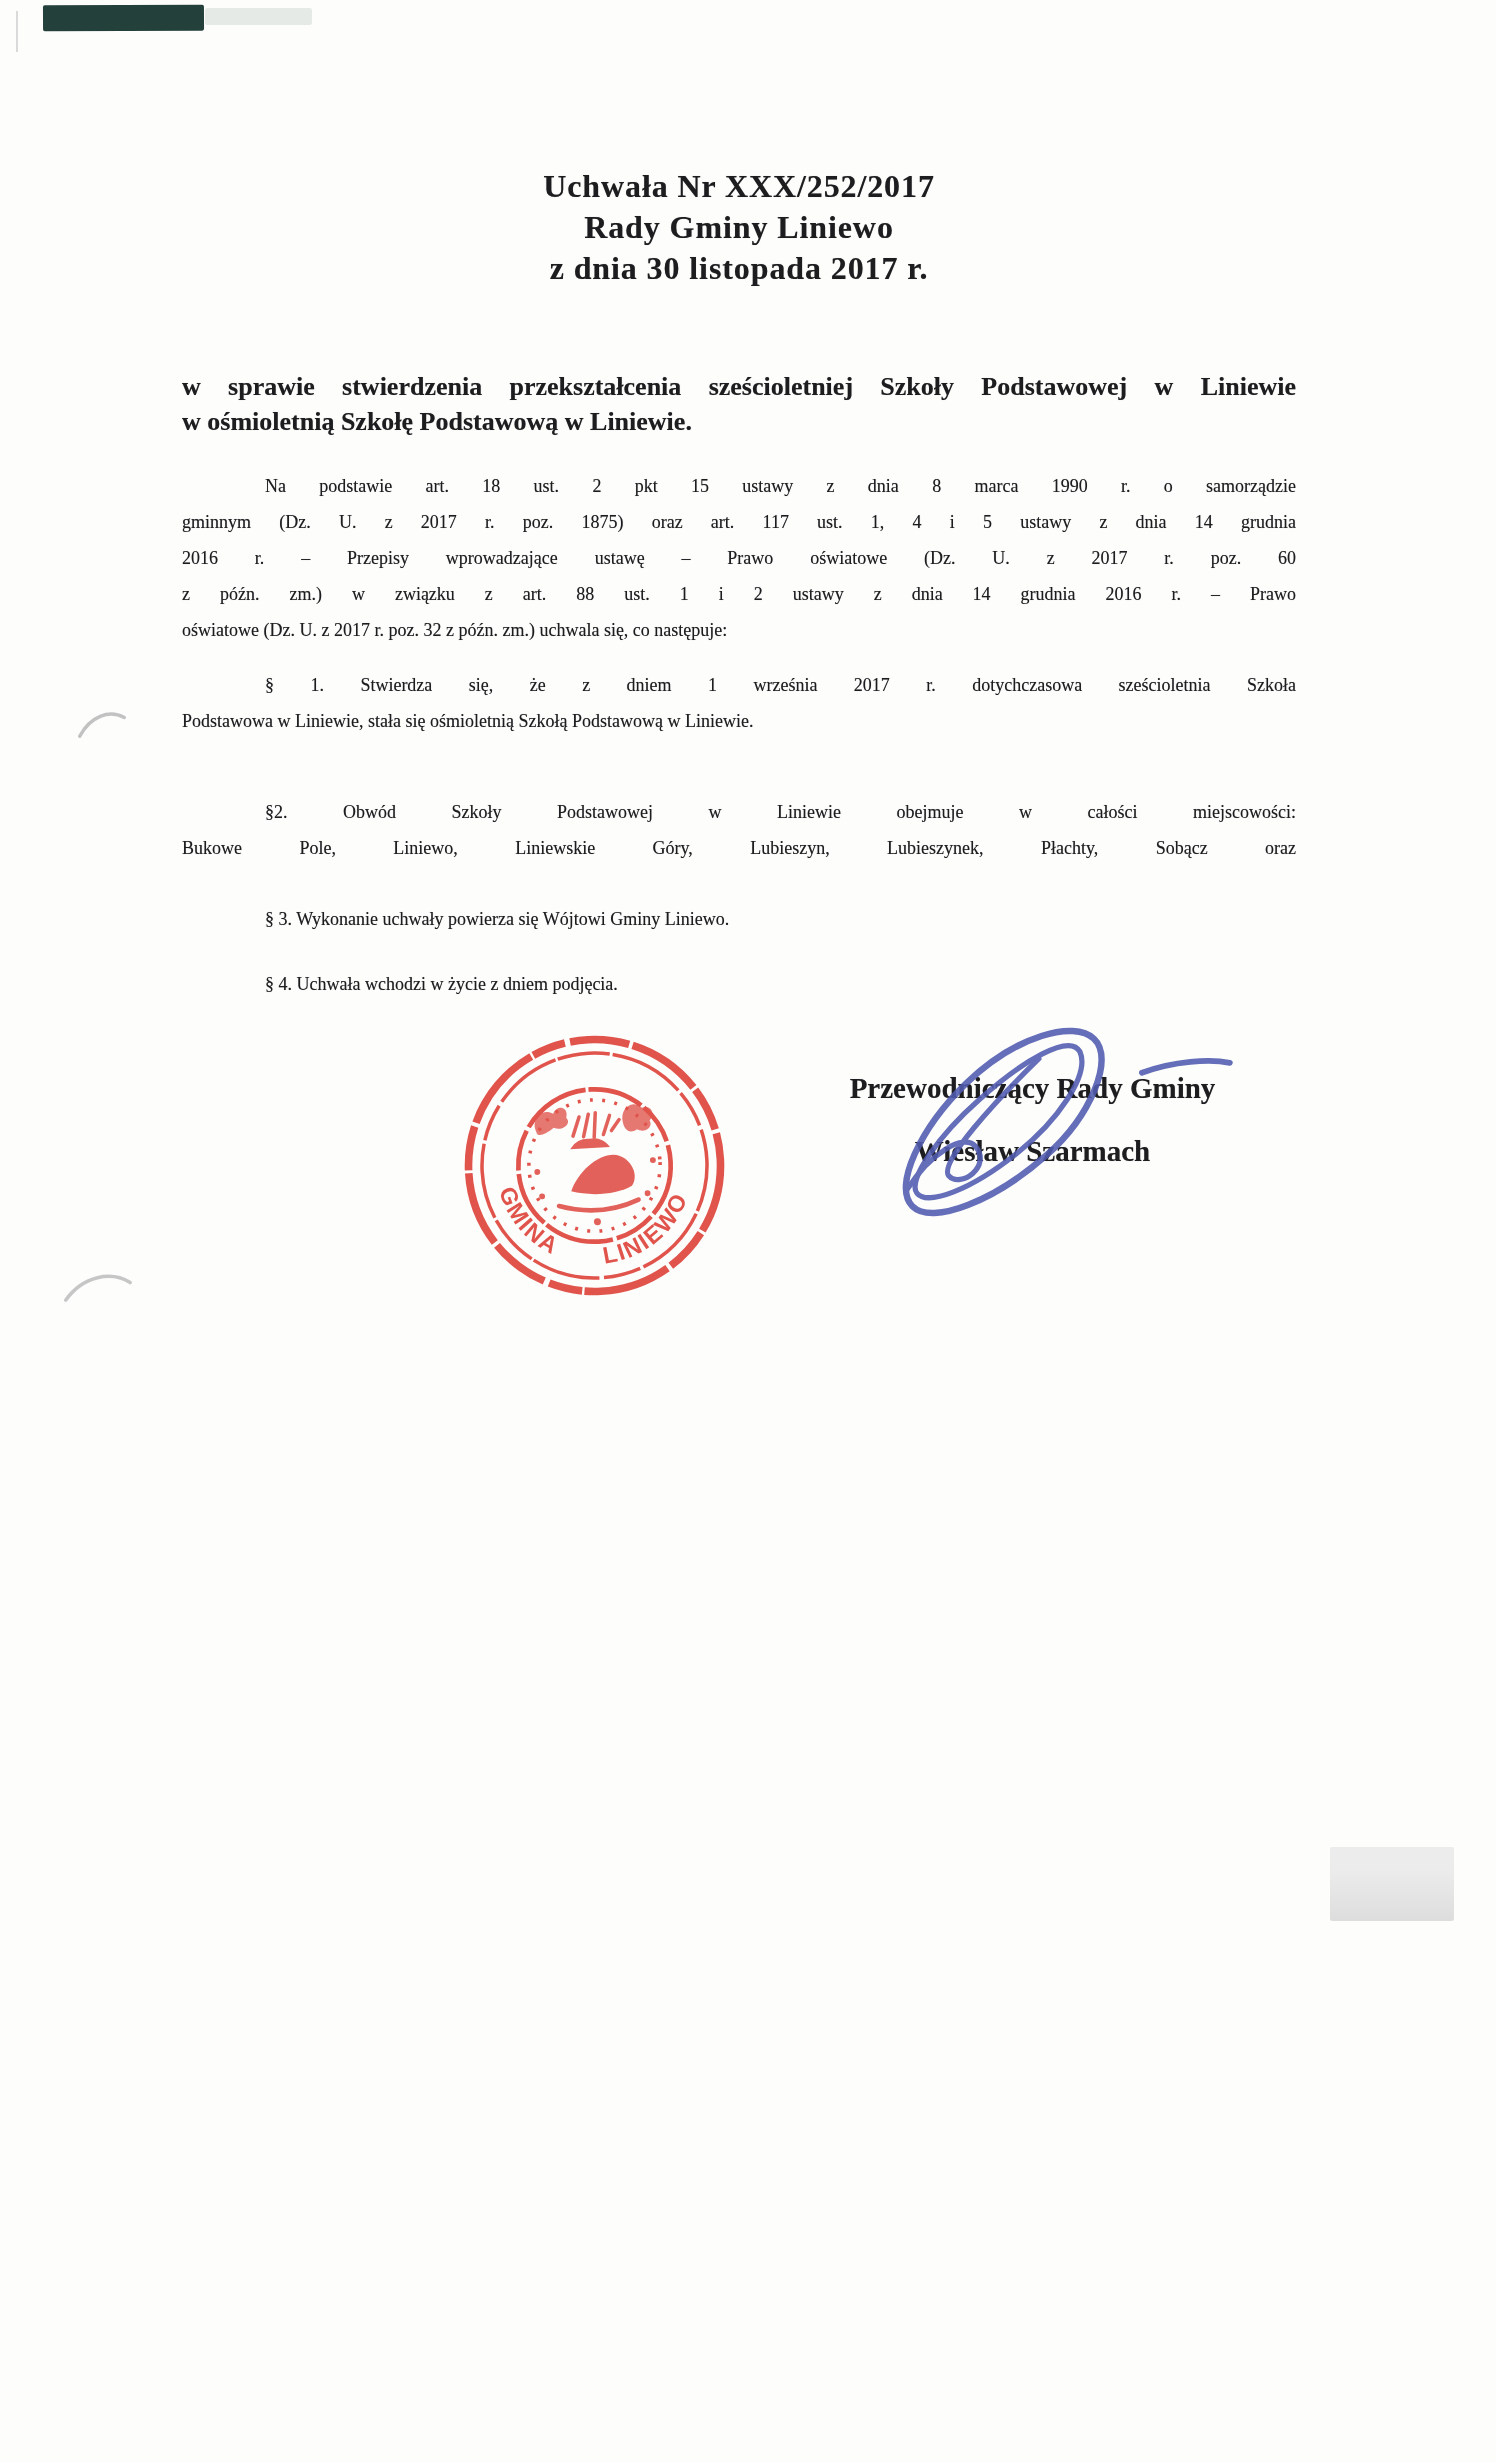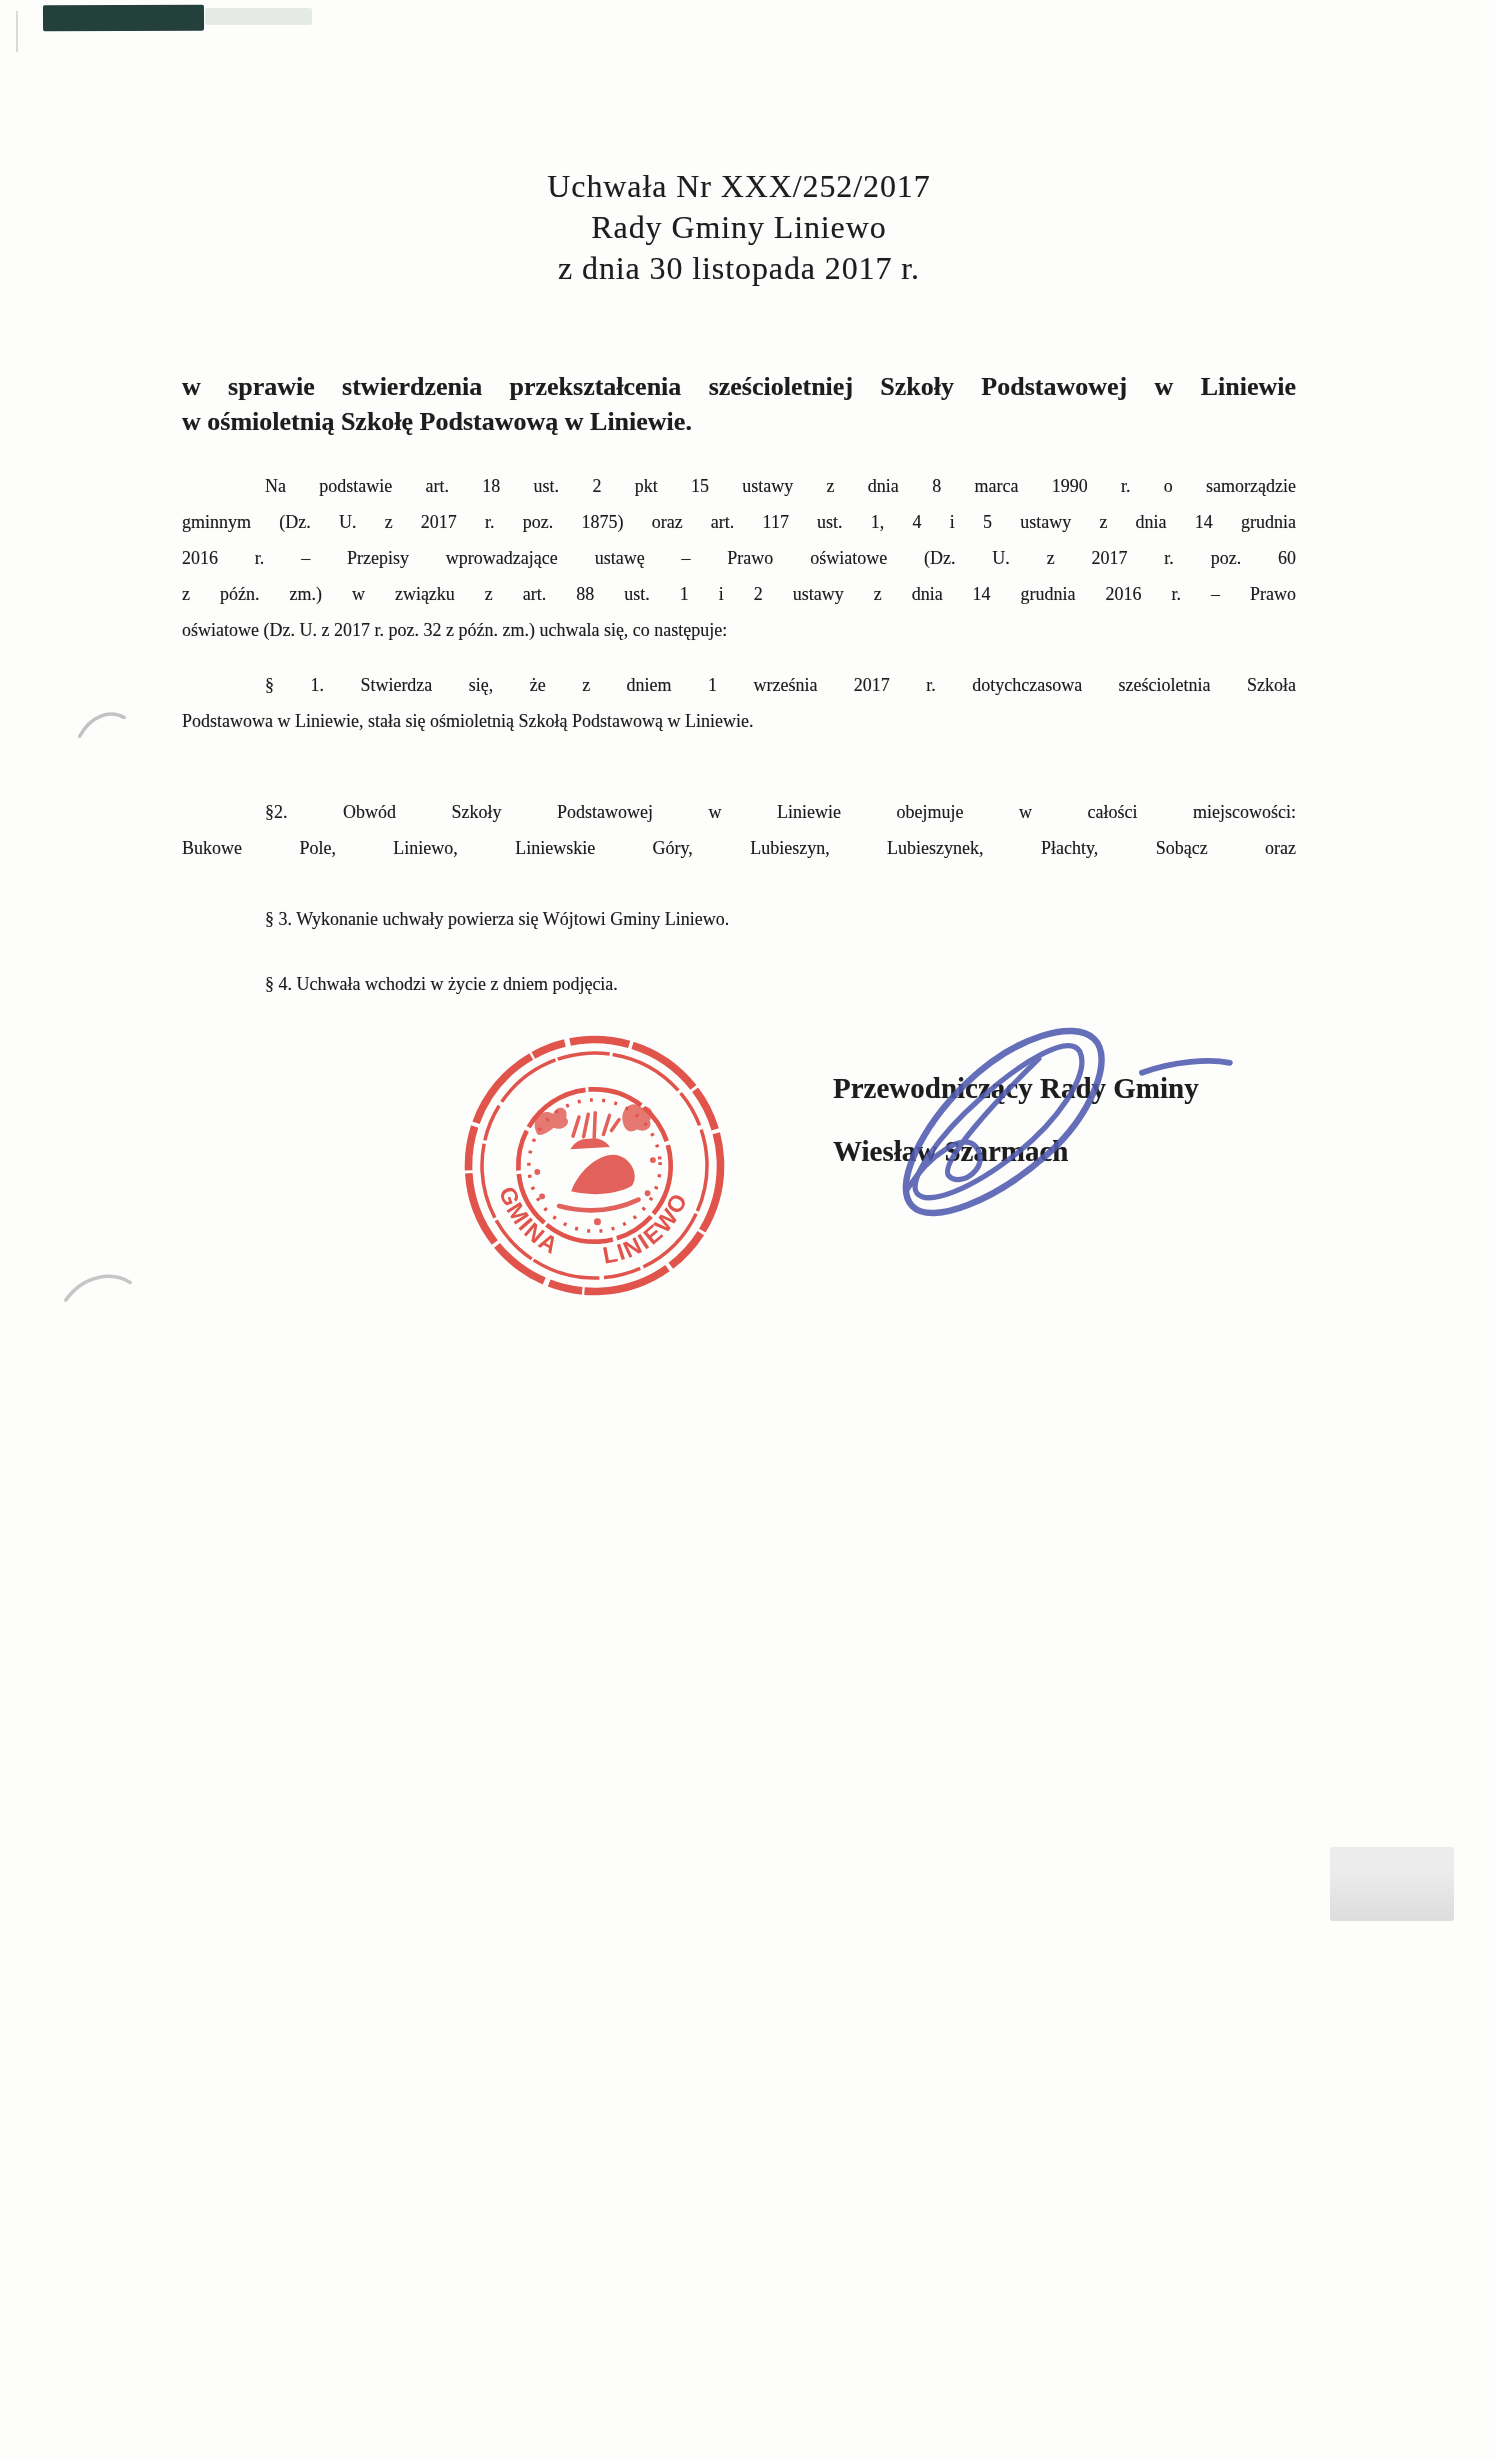--- a/index.html
+++ b/index.html
@@ -4,29 +4,29 @@
 <style>
   html,body{margin:0;padding:0;}
   body{
     width:1496px;height:2462px;position:relative;overflow:hidden;
     background:#fdfdfc;
     font-family:"Liberation Serif","DejaVu Serif",serif;
     color:#1d1d1f;
   }
   
   .col{position:absolute;left:182px;width:1114px;}
-  .tline{font-size:32px;line-height:41px;font-weight:normal;text-align:center;letter-spacing:0.9px;}
+  .tline{font-size:32px;line-height:41px;font-weight:bold;text-align:center;letter-spacing:0.9px;}
   .sline{font-size:26px;line-height:35px;font-weight:bold;}
   .bline{font-size:18px;line-height:36px;}
   .just{text-align:justify;text-align-last:justify;}
   .left{text-align:left;text-align-last:left;}
   .ind{padding-left:83px;}
   .soft{text-shadow:0 0 0.7px rgba(25,25,30,.45);}
   
-  .sig{position:absolute;left:833px;width:399px;font-weight:bold;}
+  .sig{position:absolute;left:833px;width:399px;text-align:center;font-weight:bold;}
   .sig-role{top:1072px;font-size:29px;line-height:33px;}
   .sig-name{top:1135px;font-size:29px;line-height:33px;}
   
   .abs{position:absolute;}
   .artifact-bar{left:43px;top:4.7px;width:161px;height:26px;background:#24403b;border-radius:1.8px;transform:rotate(-.25deg);}
   .artifact-smudge{left:205px;top:7.6px;width:107px;height:17.6px;background:#c9d2cf;opacity:.45;border-radius:2.3px;}
   .artifact-vline{left:16px;top:10.6px;width:1.8px;height:41px;background:#dadada;}
   .artifact-patch{left:1330px;top:1847px;width:124px;height:74px;border-radius:2.3px;
     background:linear-gradient(#ececec 0 30%,#ddddde);}
   svg.overlay{position:absolute;pointer-events:none;}

